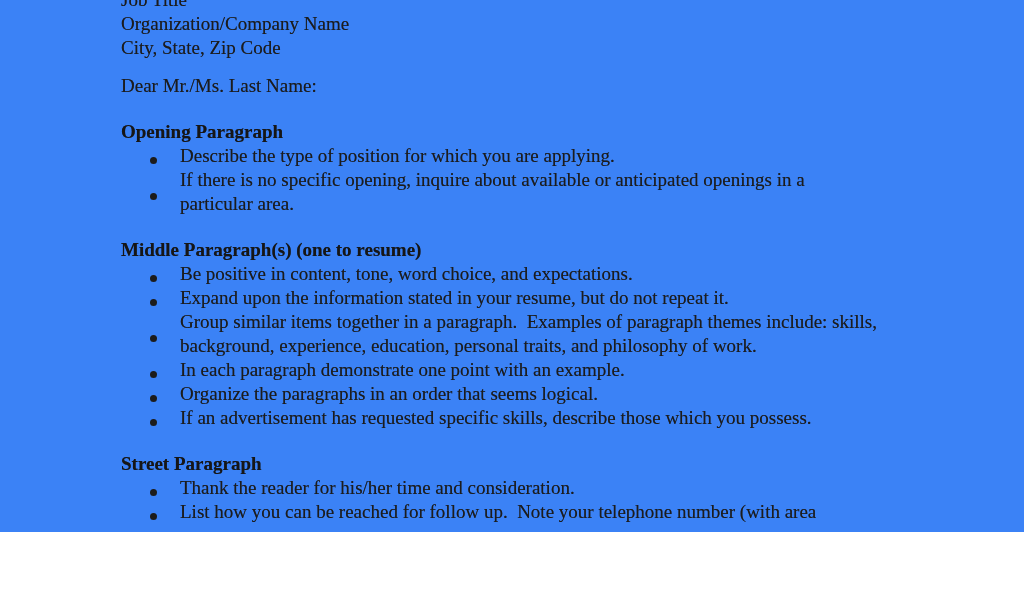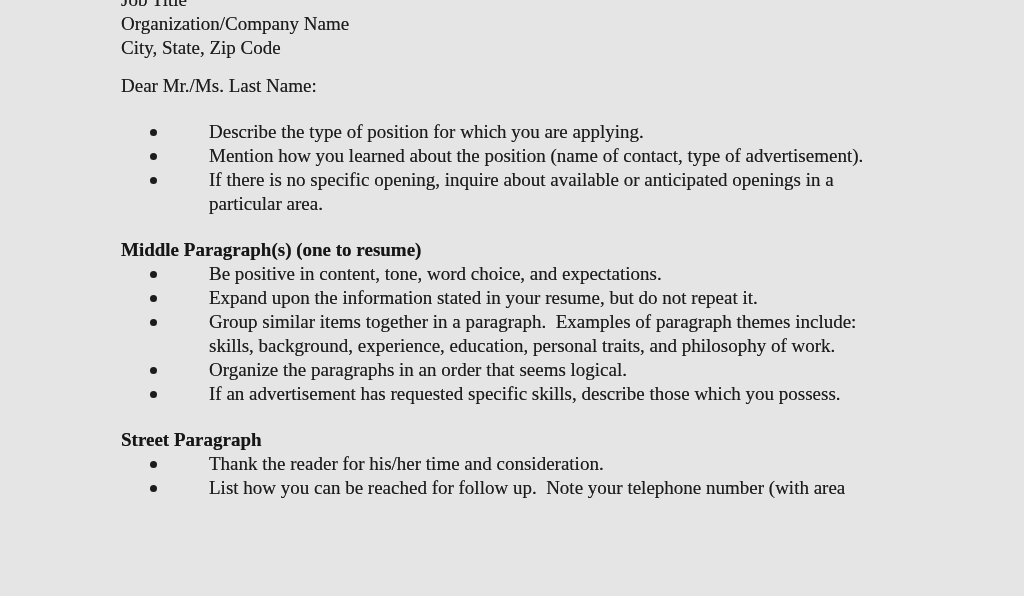--- a/index.html
+++ b/index.html
@@ -4,22 +4,22 @@
 <style>
   * { margin: 0; padding: 0; box-sizing: border-box; }
   html, body {
     width: 1024px; height: 600px;
     background: #ffffff;
     overflow: hidden;
     font-family: "Liberation Serif", "DejaVu Serif", serif;
   }
   .page {
     position: relative;
-    width: 1024px; height: 596px;
-    background: #e5e5e5;
+    width: 1024px; height: 532px;
+    background: #3b82f6;
     overflow: hidden;
   }
   .content {
     position: absolute;
     left: 121px;
     top: -12px;
     width: 770px;
     color: #1c1c1c;
     font-size: 19px;
     line-height: 24px;
@@ -29,22 +29,21 @@
   .salutation { margin-top: 14px; white-space: pre-wrap; }
   .section { margin-top: 22px; }
   .section h2 {
     font-size: 19px;
     line-height: 24px;
     font-weight: bold;
     color: #161616;
   }
   .bullet {
     display: flex;
-    align-items: flex-start;
-    gap: 29px;
+    align-items: center;
   }
   .dot {
     flex: 0 0 auto;
     width: 7px; height: 7px;
     border-radius: 50%;
     background: #1c1c1c;
     margin-left: 29px;
     margin-right: 23px;
     margin-top: 9px;
   }
@@ -62,47 +61,48 @@
 
     <div class="addr">
       <div class="addr-line">Job Title</div>
       <div class="addr-line">Organization/Company Name</div>
       <div class="addr-line">City, State, Zip Code</div>
     </div>
 
     <div class="salutation">Dear Mr./Ms. Last Name:</div>
 
     <div class="section">
+      <h2>Opening Paragraph</h2>
       <div class="bullet">
         <span class="dot"></span>
         <span class="btext">Describe the type of position for which you are applying.</span>
-      </div>
-      <div class="bullet">
-        <span class="dot"></span>
-        <span class="btext">Mention how you learned about the position (name of contact, type of advertisement).</span>
       </div>
       <div class="bullet">
         <span class="dot"></span>
         <span class="btext">If there is no specific opening, inquire about available or anticipated openings in a particular area.</span>
       </div>
     </div>
 
     <div class="section">
       <h2>Middle Paragraph(s) (one to resume)</h2>
       <div class="bullet">
         <span class="dot"></span>
         <span class="btext">Be positive in content, tone, word choice, and expectations.</span>
       </div>
       <div class="bullet">
         <span class="dot"></span>
         <span class="btext">Expand upon the information stated in your resume, but do not repeat it.</span>
       </div>
       <div class="bullet">
         <span class="dot"></span>
         <span class="btext">Group similar items together in a paragraph.  Examples of paragraph themes include: skills, background, experience, education, personal traits, and philosophy of work.</span>
+      </div>
+      <div class="bullet">
+        <span class="dot"></span>
+        <span class="btext">In each paragraph demonstrate one point with an example.</span>
       </div>
       <div class="bullet">
         <span class="dot"></span>
         <span class="btext">Organize the paragraphs in an order that seems logical.</span>
       </div>
       <div class="bullet">
         <span class="dot"></span>
         <span class="btext">If an advertisement has requested specific skills, describe those which you possess.</span>
       </div>
     </div>

